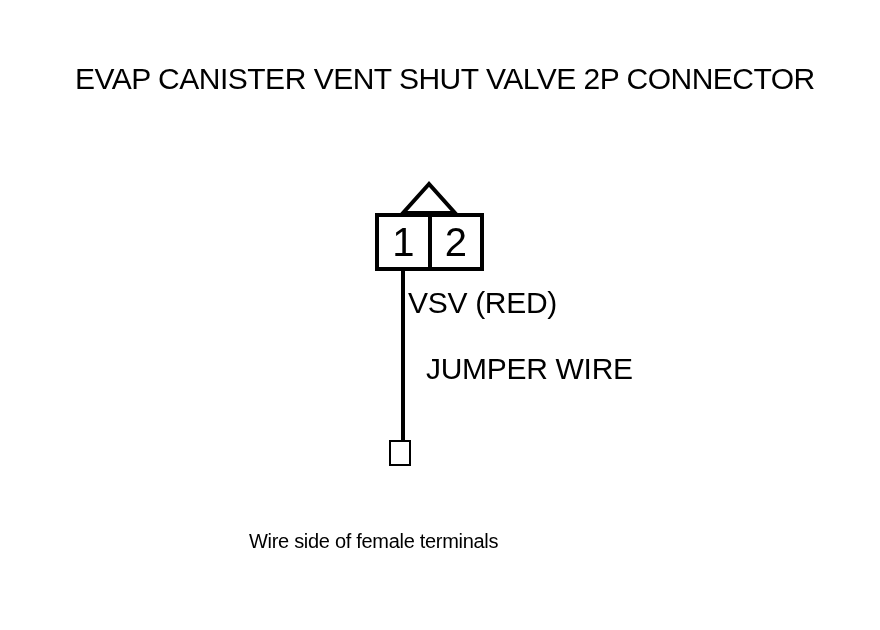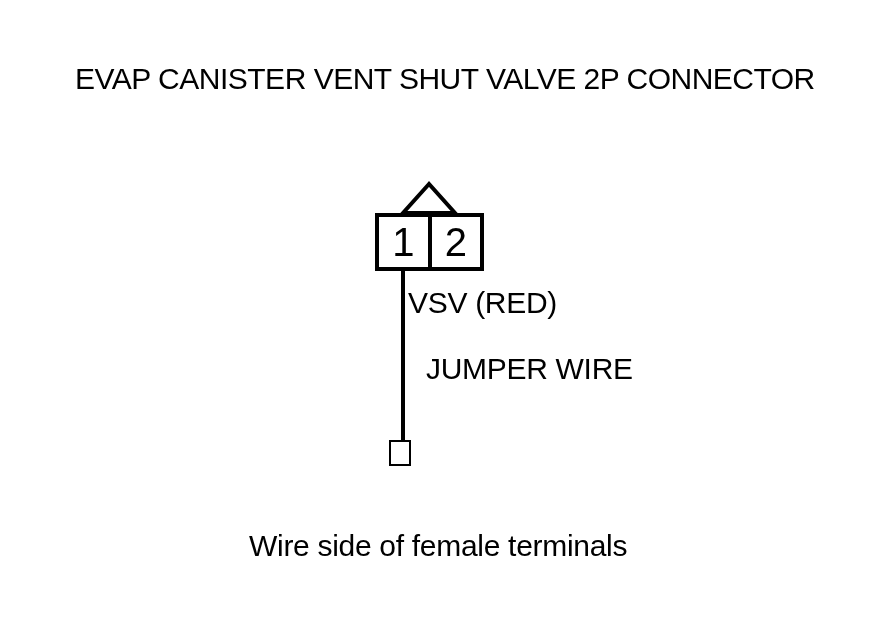--- a/index.html
+++ b/index.html
@@ -44,21 +44,21 @@
   }
   .label {
     position:absolute;
     font-size:30px; line-height:1; letter-spacing:-0.3px;
     white-space:nowrap;
   }
   .label.vsv    { left:408px; top:288px; }
   .label.jumper { left:426px; top:354px; }
   .caption {
     position:absolute; left:249px; top:531px;
-    font-size:30px; line-height:1; letter-spacing:-0.3px;
+    font-size:20px; line-height:1; letter-spacing:-0.3px;
     white-space:nowrap;
   }
 </style>
 </head>
 <body>
 
 <div class="page">
 
   <div class="title">EVAP CANISTER VENT SHUT VALVE 2P CONNECTOR</div>
 

